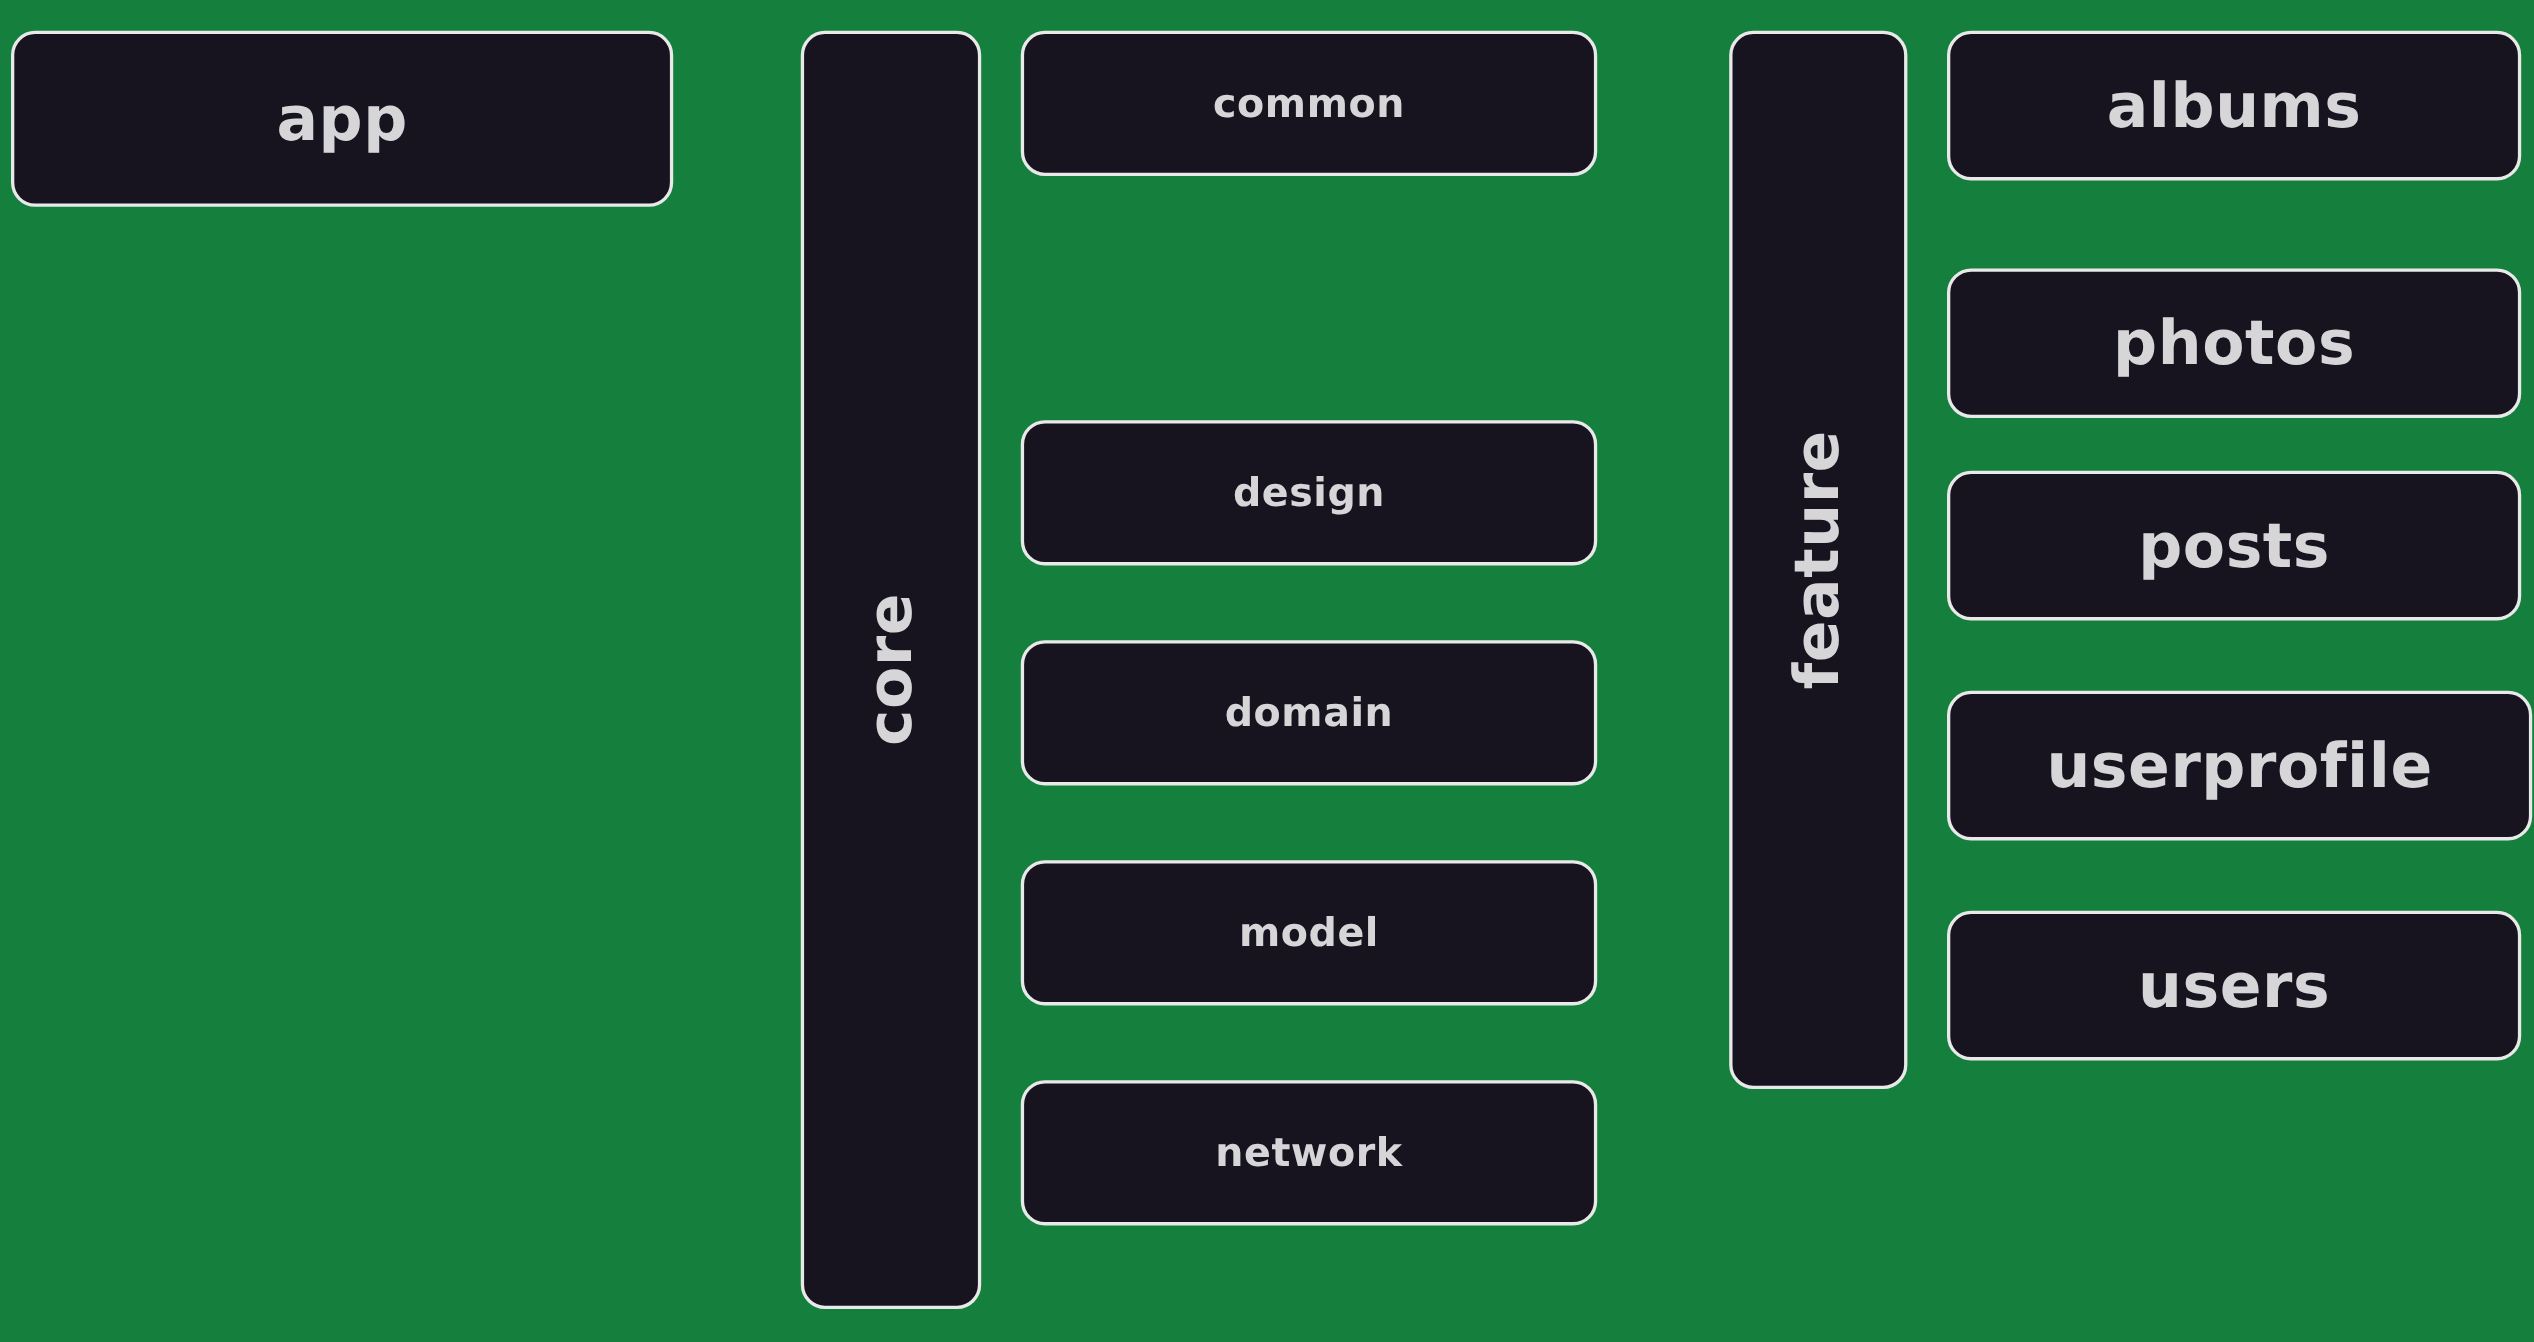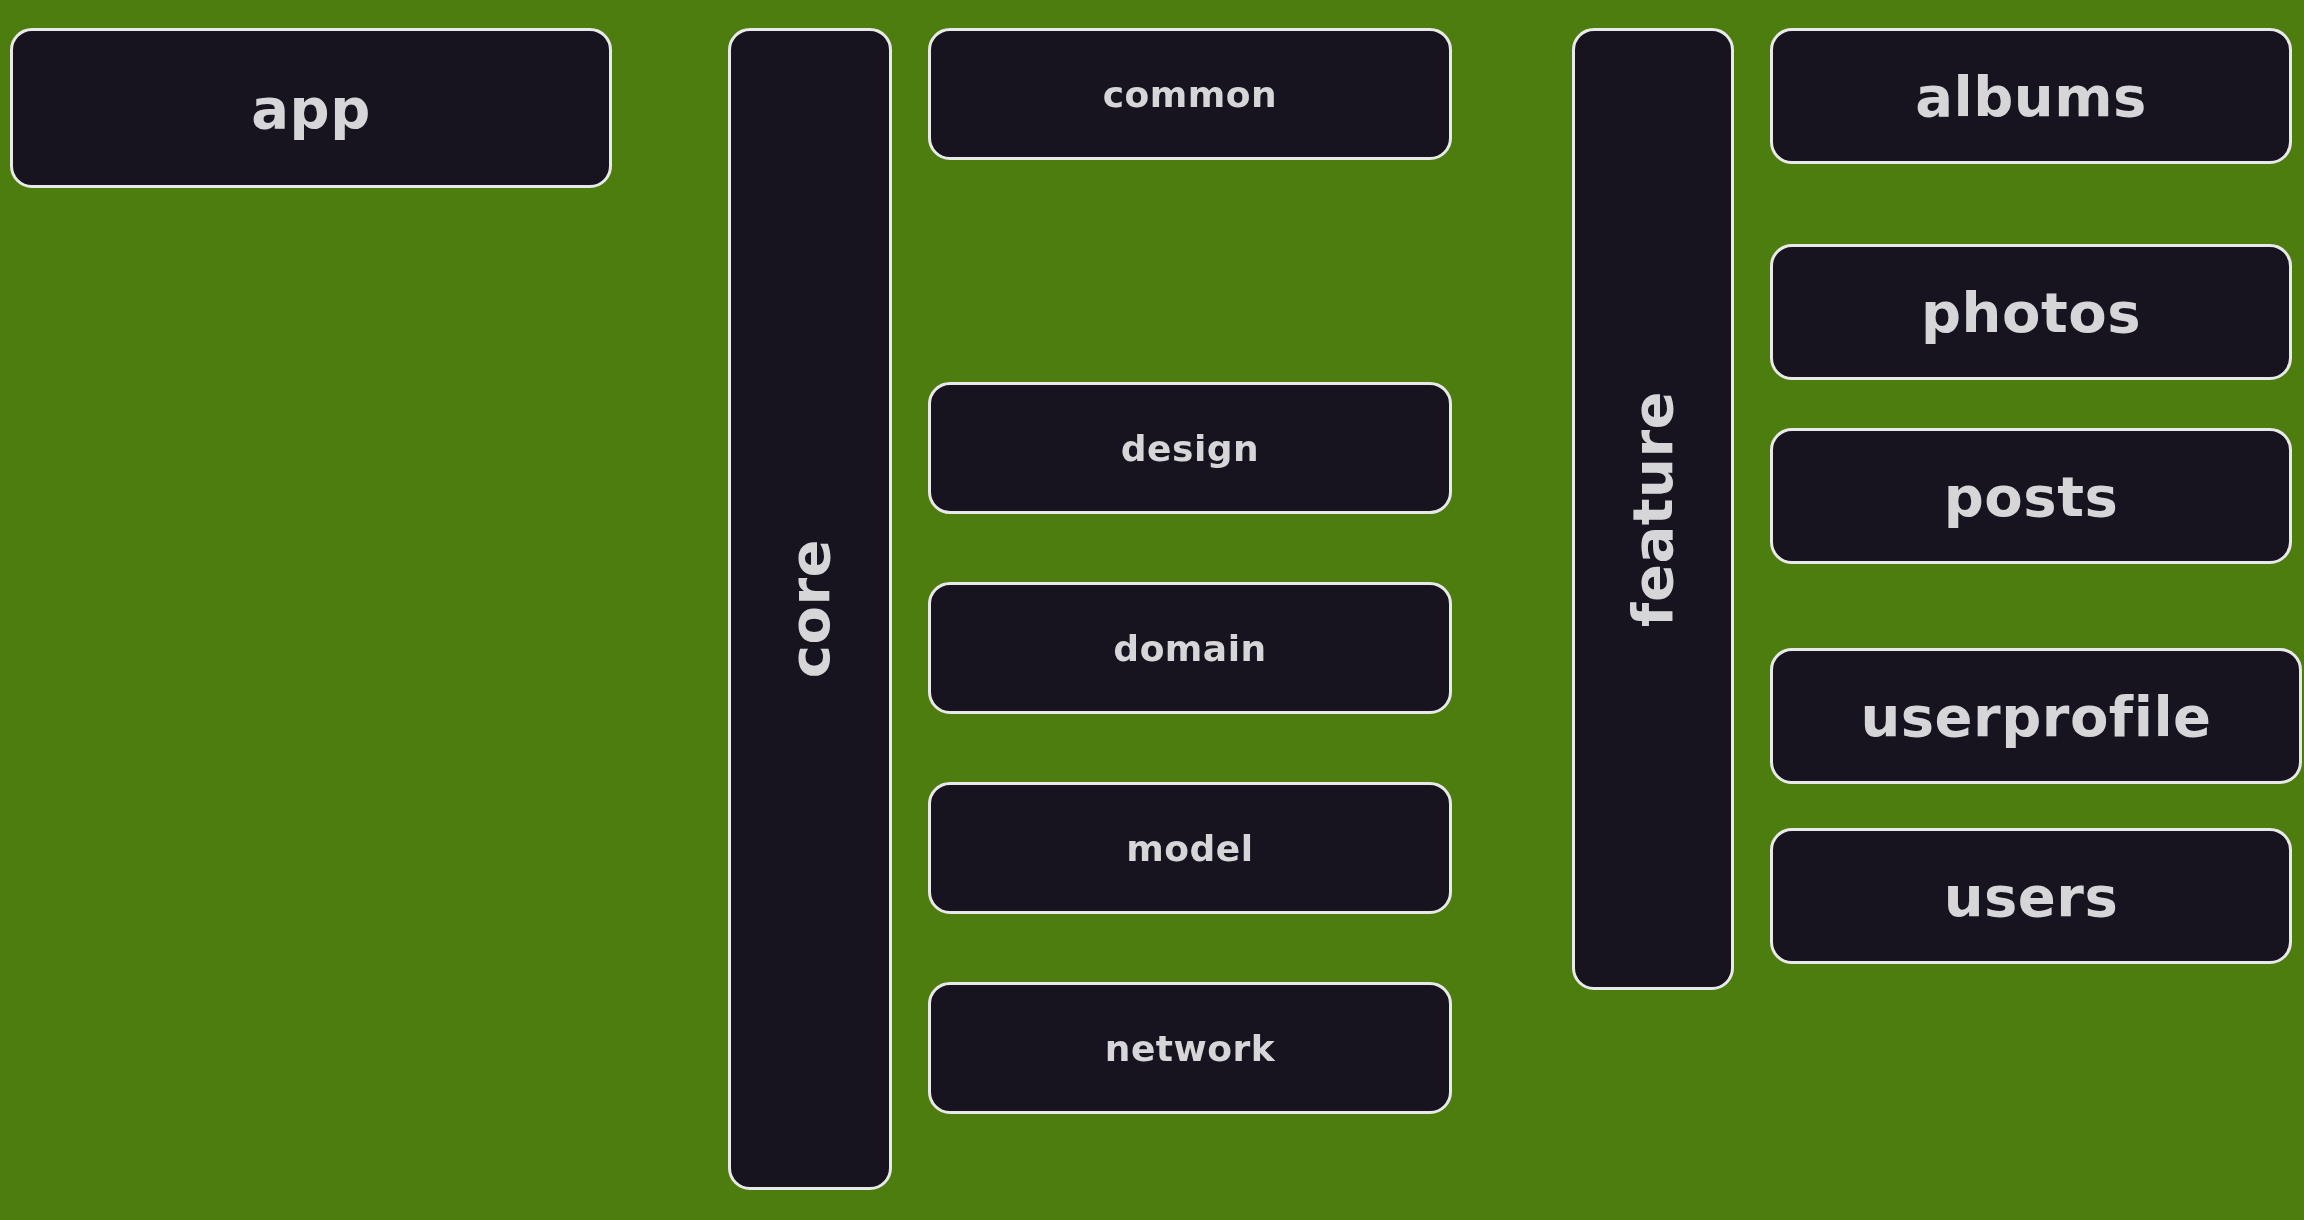--- a/index.html
+++ b/index.html
@@ -10,21 +10,21 @@
   body {
     width: 2304px;
     height: 1220px;
     font-family: "DejaVu Sans", sans-serif;
     overflow: hidden;
   }
   #canvas {
     position: relative;
     width: 2304px;
     height: 1220px;
-    background: #4d7c0f;
+    background: #15803d;
   }
 
   .node {
     position: absolute;
     box-sizing: border-box;
     background: #17141f;
     border: 3px solid #e9e9ea;
     border-radius: 22px;
     display: flex;
     align-items: center;
@@ -121,20 +121,20 @@
 
   <div class="node feature-child" style="top:28px;">
     <span>albums</span>
   </div>
   <div class="node feature-child" style="top:228px;margin-top:16px;">
     <span>photos</span>
   </div>
   <div class="node feature-child" style="top:428px;">
     <span>posts</span>
   </div>
-  <div class="node feature-child wide" style="top:648px;">
+  <div class="node feature-child wide" style="top:628px;">
     <span>userprofile</span>
   </div>
   <div class="node feature-child" style="top:828px;">
     <span>users</span>
   </div>
 
 </div>
 
 </body></html>

